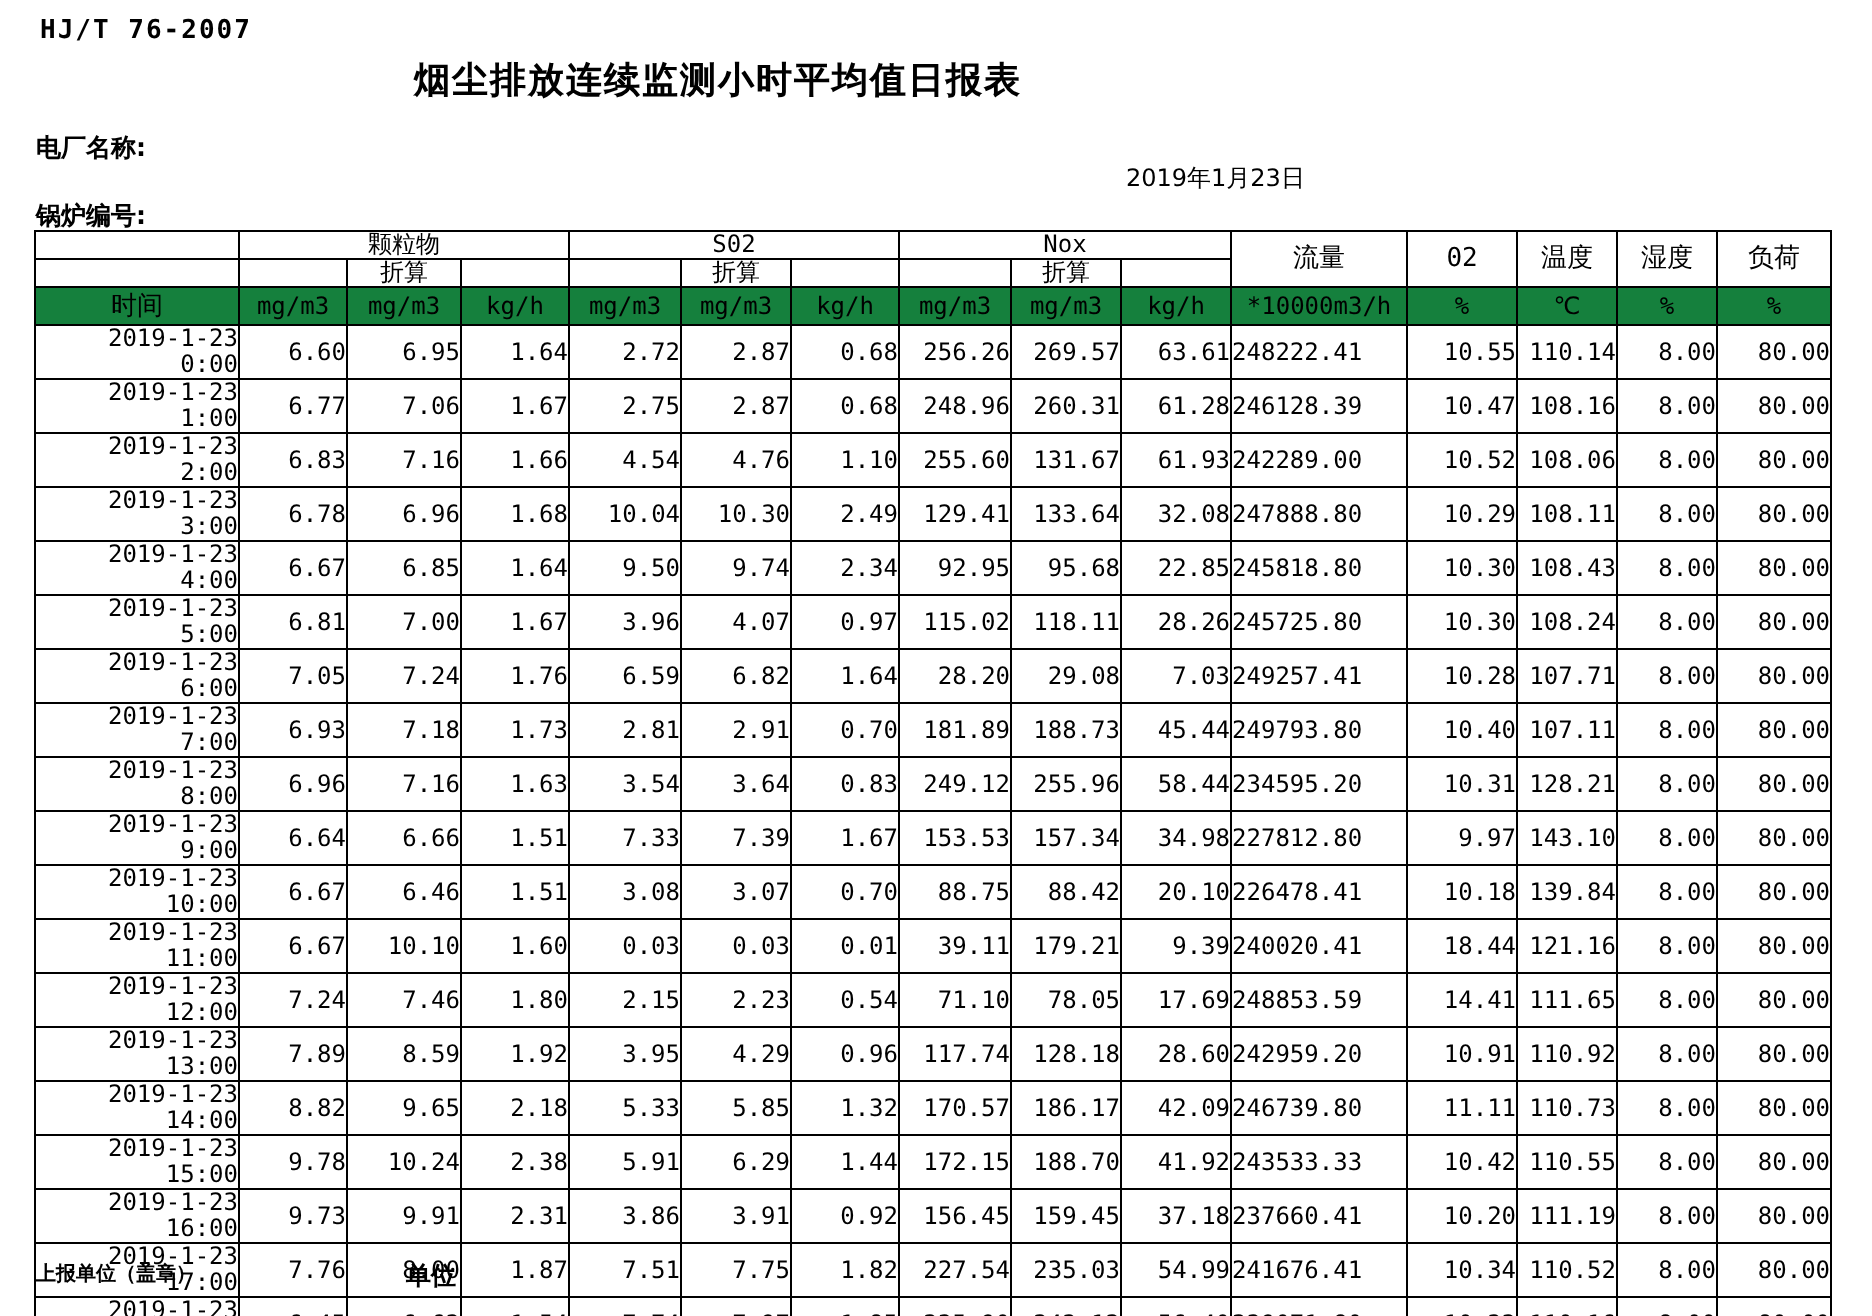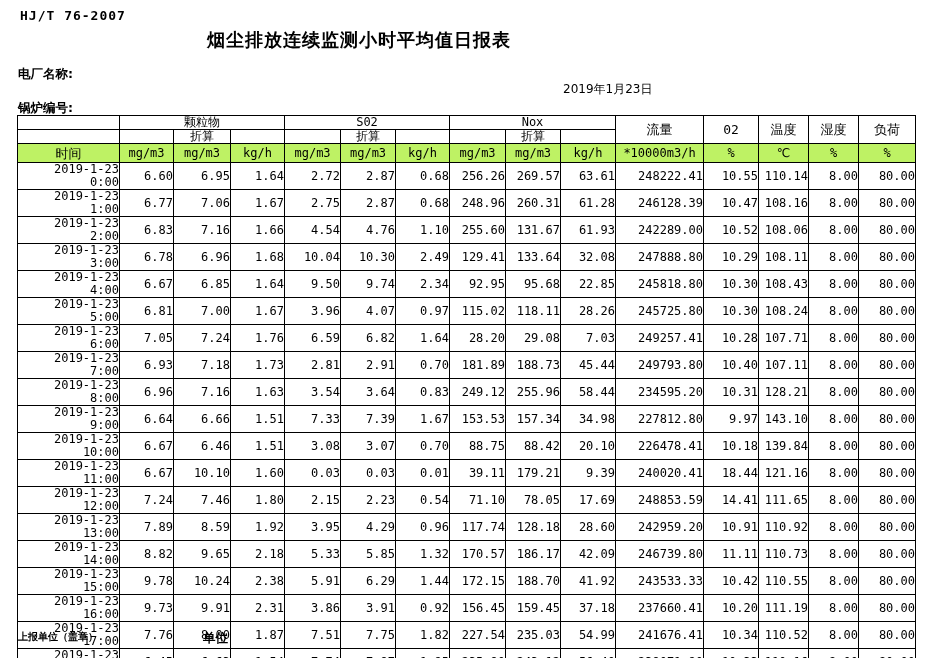--- a/index.html
+++ b/index.html
@@ -15,26 +15,26 @@
   .ft-report{left:18px;top:630px;font-size:10px;font-weight:bold;}
   .ft-unit{left:203px;top:630px;font-size:12.5px;font-weight:bold;}
 
   table.report{position:absolute;left:17px;top:115px;width:898px;border-collapse:collapse;
                table-layout:fixed;}
   table.report td{border:1px solid #000;padding:0;font-size:12px;line-height:13px;overflow:hidden;}
   thead .h1 td,thead .h2 td{height:13px;text-align:center;}
   thead .h1 td{font-size:12px;}
   thead .h1 .single{font-size:13px;}
   thead .h3 td{height:18px;text-align:center;font-size:12px;}
-  .green{background:#bef264;}
+  .green{background:#15803d;}
   .mono{font-family:"DejaVu Sans Mono",monospace;}
   tbody td{height:14.7px;font-family:"DejaVu Sans Mono",monospace;}
   td.c-time{text-align:right;padding-right:3px;font-size:11px;}
   td.c-num{text-align:right;padding-right:6px;font-size:12px;}
-  td.c-flow{text-align:right;padding-right:8px;font-size:12px;}
+  td.c-flow{text-align:left;padding-right:8px;font-size:12px;}
   td.c-o2{text-align:right;padding-right:10px;font-size:11px;}
   .h3 td.time-head{font-size:13px;}
 </style>
 </head>
 <body>
 
 <div class="page">
 
   <div class="abs doc-code">HJ/T  76-2007</div>
   <div class="abs doc-title">烟尘排放连续监测小时平均值日报表</div>

